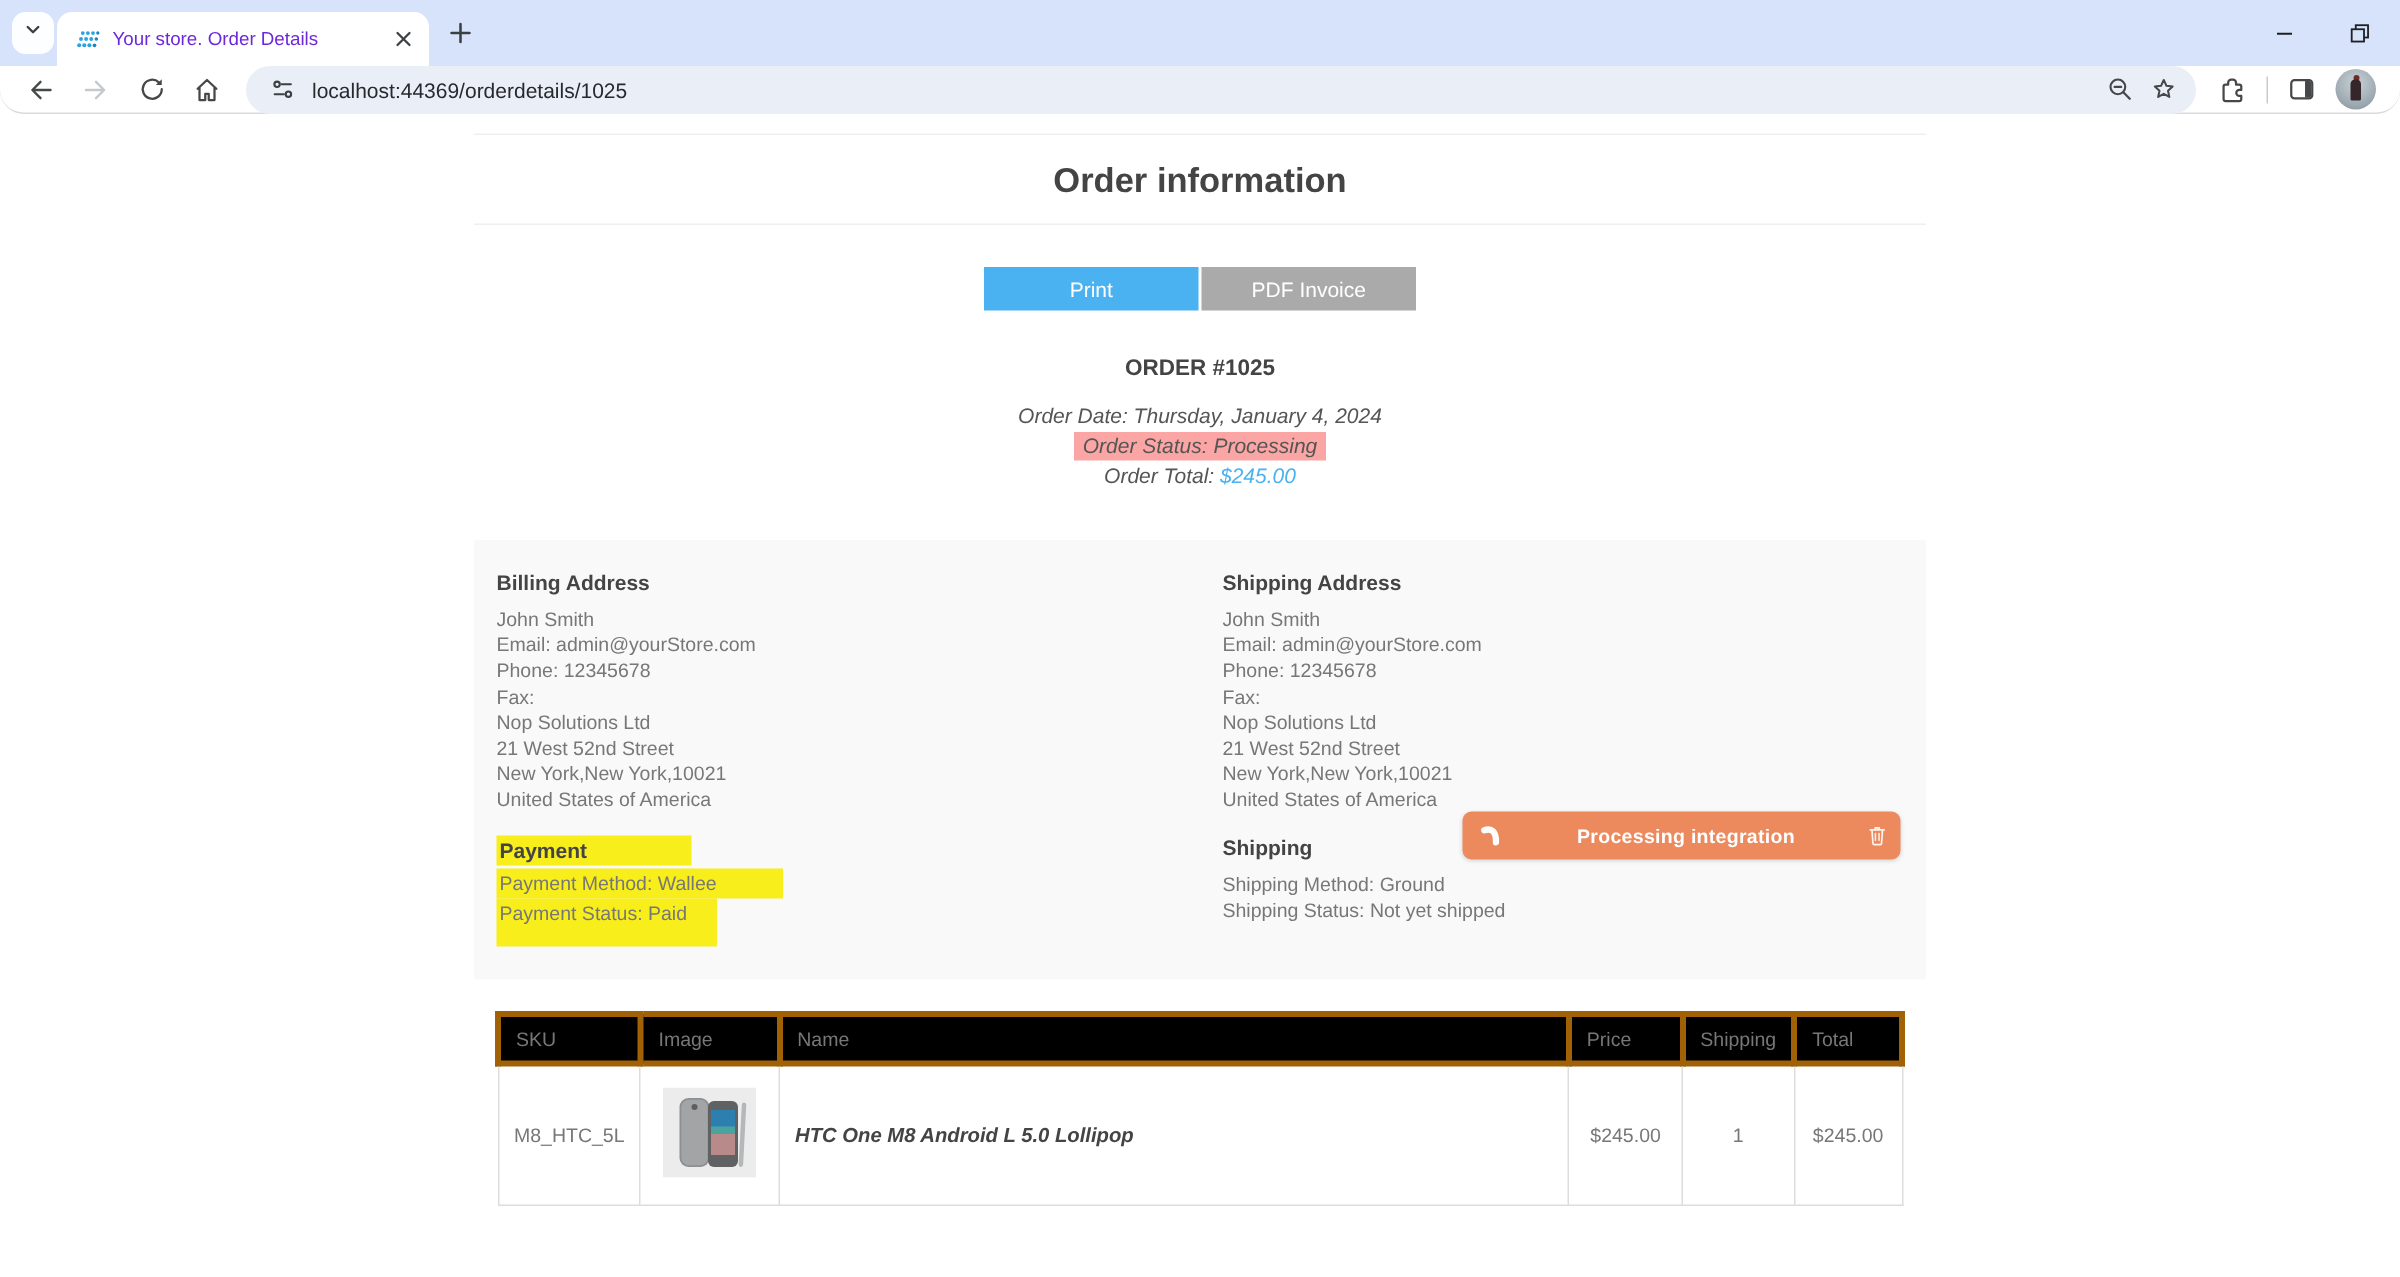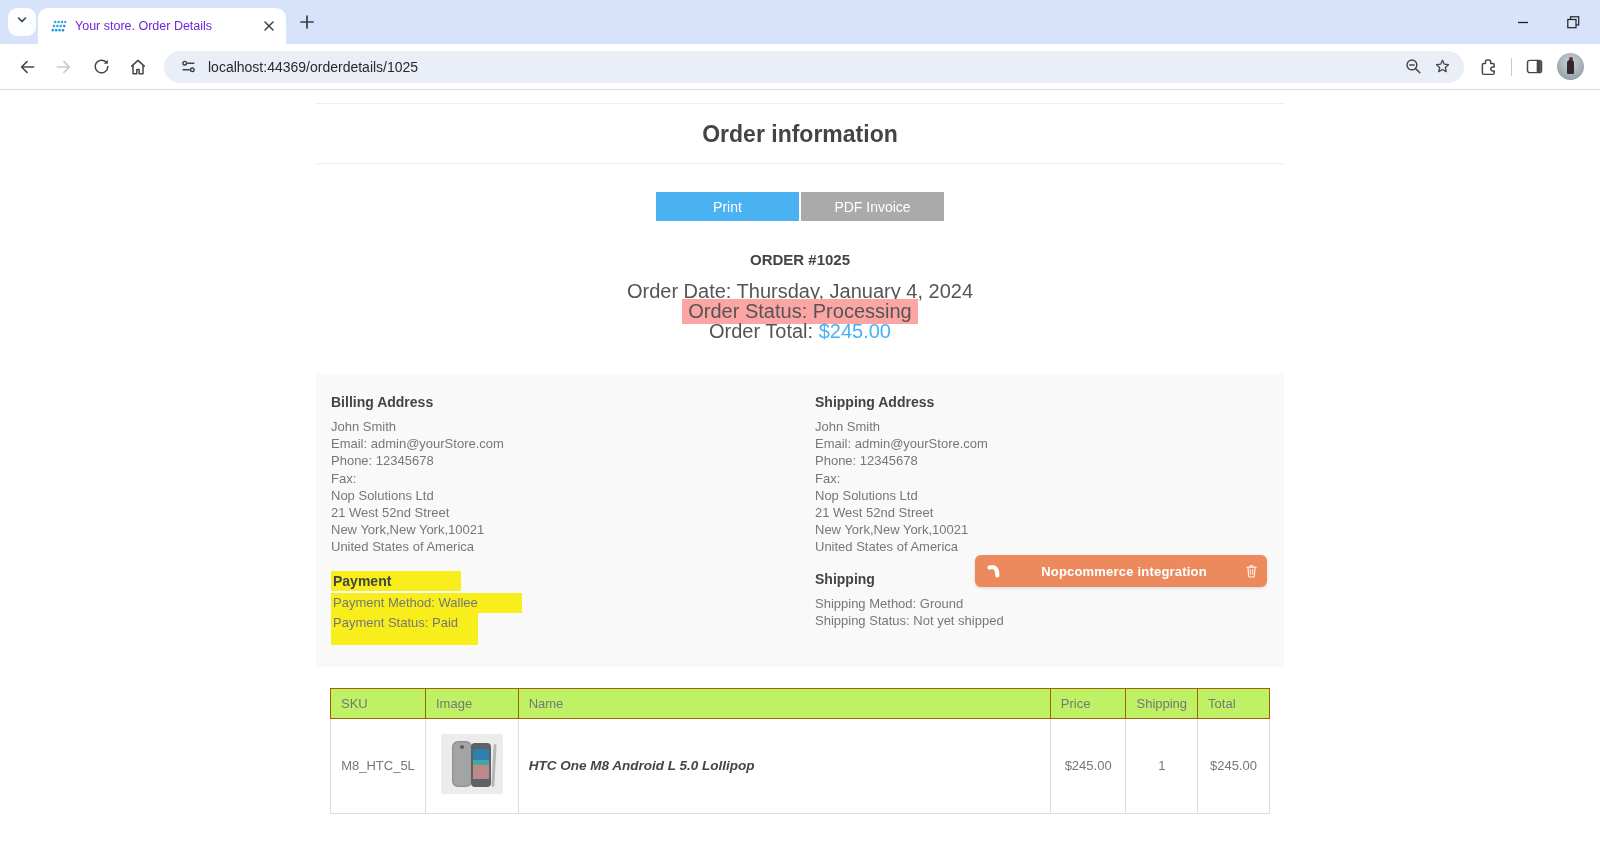--- a/index.html
+++ b/index.html
@@ -20,22 +20,22 @@
     background:#fff; border-radius:10px 10px 0 0;
     display:flex; align-items:center; padding:0 8px 0 12px; gap:8px;
   }
   .tab-title { flex:1; font-size:12.5px; color:#6d28d9; white-space:nowrap; overflow:hidden; }
   .tab-close { width:18px; height:18px; display:flex; align-items:center; justify-content:center; color:#3c4043; border-radius:50%; }
   .newtab-btn { position:absolute; left:294px; top:9px; width:26px; height:26px; display:flex; align-items:center; justify-content:center; }
   .win-controls { position:absolute; right:18px; top:0; height:44px; display:flex; align-items:center; gap:32px; }
   .win-btn { width:18px; height:18px; display:flex; align-items:center; justify-content:center; }
 
   .toolbar {
-    height:46px; background:#fff; border-bottom:1px solid #d9dbdf;
-    display:flex; align-items:center; padding:0 10px;
+    height:32px; background:#fff; border-bottom:1px solid #d9dbdf;
+    display:flex; align-items:center; padding:0 10px;border-radius:21px;
   }
   .nav-btn { width:34px; height:34px; display:flex; align-items:center; justify-content:center; border-radius:50%; margin-right:3px; }
   .omnibox {
     flex:1; height:32px; margin:0 14px 0 6px; background:#e9eef7; border-radius:16px;
     display:flex; align-items:center; padding:0 12px; min-width:0;
   }
   .site-info-btn { width:24px; height:24px; display:flex; align-items:center; justify-content:center; margin-right:8px; }
   .url-text { font-size:14px; color:#27292c; flex:1; white-space:nowrap; overflow:hidden; }
   .omni-right { display:flex; align-items:center; gap:10px; }
   .toolbar-right { display:flex; align-items:center; gap:12px; padding-right:6px; }
@@ -60,21 +60,21 @@
   .sep { height:1px; background:#efefef; }
   .sep-top { margin-top:13px; }
   .page-title { text-align:center; font-size:23px; font-weight:700; color:#444; margin:17px 0 15px; }
   .btn-row { margin-top:28px; display:flex; justify-content:center; gap:2px; }
   .btn { width:143px; height:29px; border:none; color:#fff; font-size:14px; font-family:inherit; cursor:pointer; }
   .btn-print { background:#4ab2f1; }
   .btn-pdf { background:#aaaaaa; }
 
   .overview { margin-top:30px; text-align:center; }
   .order-number { font-size:15px; font-weight:bold; color:#444; margin-bottom:13px; }
-  .ov-line { font-size:20px; color:#555; line-height:20px; }
+  .ov-line { font-size:14px; color:#555; line-height:20px;font-style:italic; }
   .hl { background:#fca5a5; padding:1px 6px 2px; }
   .total-val { color:#4ab2f1; }
 
   .boxes { margin-top:33px; display:flex; }
   .box { flex:1; background:#f9f9f9; padding:20px 15px 22px; min-height:255px; position:relative; }
   .box-title { font-size:14px; font-weight:bold; color:#444; margin-bottom:8px; }
   .line { font-size:13px; color:#777; line-height:17px; margin-bottom:0; padding:0 0 0; }
   .addr .line { line-height:17.2px; }
   .section { margin-top:15px; }
   .hl-block { background:#f7ee1b; display:inline-block; }
@@ -87,21 +87,21 @@
     background:#ec8a5e; border-radius:6px; display:flex; align-items:center;
     color:#fff; box-shadow:0 1px 3px rgba(0,0,0,.15); cursor:move;
   }
   .overlay-label { flex:1; text-align:center; font-size:13px; font-weight:bold; letter-spacing:.2px; }
   .overlay-icon { margin-left:10px; display:flex; }
   .overlay-trash { margin-right:9px; display:flex; opacity:.9; }
 
   .products-title { margin-top:40px; text-align:center; font-size:17px; color:#444; }
   table.products { width:940px; margin:21px auto 0; border-collapse:collapse; font-size:13px; color:#777; }
   .products th {
-    background:#bef264; border:1px solid #a16207; font-weight:400; color:#777;
+    background:#000000; border:4px solid #a16207; font-weight:400; color:#777;
     text-align:left; padding:7px 10px; font-size:13px;
   }
   .products td { border:1px solid #ddd; padding:6px 10px; height:95px; }
   .td-center { text-align:center; }
   .prod-name { font-weight:bold; font-style:italic; color:#444; font-size:13.5px; }
   .prod-img { display:inline-block; vertical-align:middle; }
 </style>
 </head>
 <body>
 
@@ -281,21 +281,21 @@
           <div class="line">Shipping Method: Ground</div>
           <div class="line">Shipping Status: Not yet shipped</div>
         </div>
 
         <div class="overlay-bar">
           <span class="overlay-icon">
             <svg width="18" height="18" viewBox="0 0 18 18">
                 <path d="M4.5 5.5 C9.5 3.8 12.5 6.5 12.3 13.5" fill="none" stroke="#fff" stroke-width="4.2" stroke-linecap="round"></path>
               </svg>
           </span>
-          <span class="overlay-label">Nopcommerce integration</span>
+          <span class="overlay-label">Processing integration</span>
           <span class="overlay-trash">
             <svg width="13" height="14" viewBox="0 0 14 15">
               <path d="M2 3.5h10M5.5 3.5V2h3v1.5M3.2 3.5l.7 9.5a1 1 0 0 0 1 1h4.2a1 1 0 0 0 1-1l.7-9.5" fill="none" stroke="#fff" stroke-width="1.2" stroke-linecap="round" stroke-linejoin="round"></path>
               <path d="M5.7 6v5M8.3 6v5" stroke="#fff" stroke-width="1.1" stroke-linecap="round"></path>
             </svg>
           </span>
         </div>
       </div>
     </div>
 

